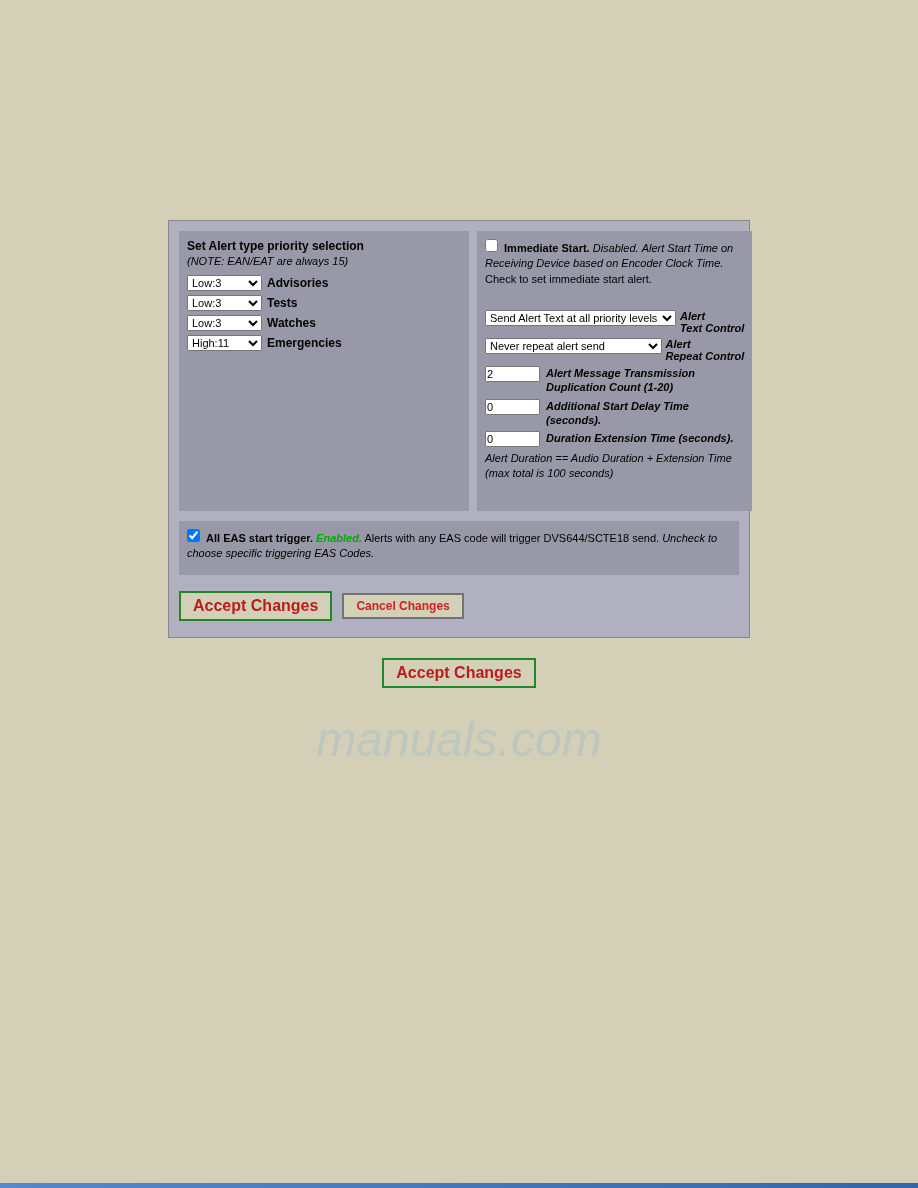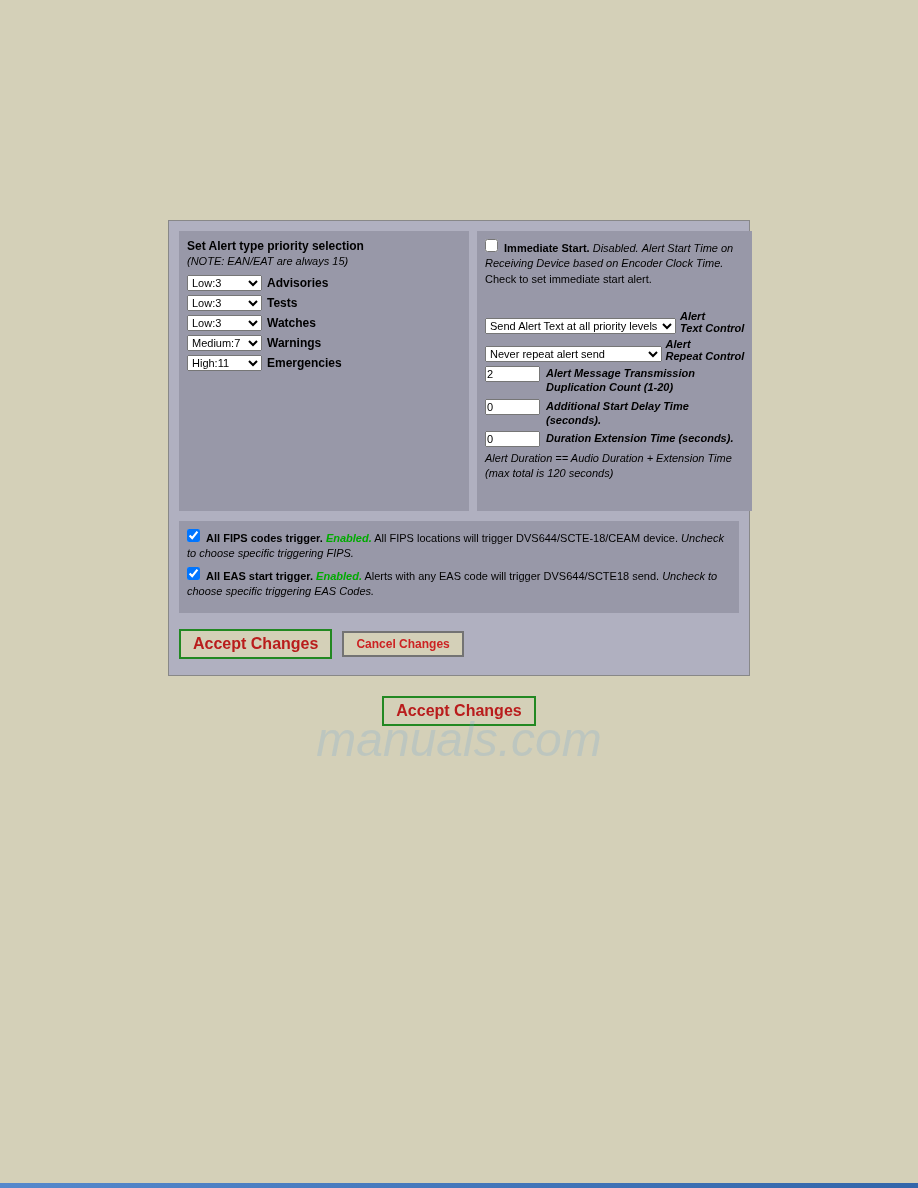--- a/index.html
+++ b/index.html
@@ -93,21 +93,21 @@
     .right-panel .immediate-start b {
       font-weight: bold;
     }
 
     .right-panel .immediate-start i {
       font-style: italic;
     }
 
     .dropdown-row {
       display: flex;
-      align-items: flex-end;
+      align-items: flex-start;
       margin-bottom: 4px;
       gap: 4px;
     }
 
     .dropdown-row select {
       font-size: 11px;
       flex: 1;
     }
 
     .dropdown-row .label-bold {
@@ -265,28 +265,20 @@
         <div class="priority-row">
           <select>
             <option>Low:3</option>
             <option>Low:1</option>
             <option>Medium:7</option>
             <option>High:11</option>
           </select>
           <span>Watches</span>
         </div>
 
-        <div class="priority-row">
-          <select>
-            <option>Low:3</option>
-            <option selected="">Medium:7</option>
-            <option>High:11</option>
-          </select>
-          <span>Warnings</span>
-        </div>
 
         <div class="priority-row">
           <select>
             <option>Low:3</option>
             <option>Medium:7</option>
             <option selected="">High:11</option>
           </select>
           <span>Emergencies</span>
         </div>
       </div>
@@ -328,33 +320,26 @@
           <input type="text" value="0" style="">
           <span class="desc">Additional Start Delay Time (seconds).</span>
         </div>
 
 
         <div class="input-row">
           <input type="text" value="0" style="">
           <span class="desc">Duration Extension Time (seconds).</span>
         </div>
 
-        <div class="info-text">Alert Duration == Audio Duration + Extension Time (max total is 120 seconds)</div>
+        <div class="info-text">Alert Duration == Audio Duration + Extension Time (max total is 100 seconds)</div>
 
       </div>
     </div>
 
     <div class="bottom-section">
-      <div class="fips-row">
-        <input type="checkbox" checked="" style="">
-        <span class="bold-label">All FIPS codes trigger.</span>
-        <span class="enabled-green">Enabled.</span>
-        <span>All FIPS locations will trigger DVS644/SCTE-18/CEAM device.</span>
-        <i>Uncheck to choose specific triggering FIPS.</i>
-      </div>
       <div class="eas-row">
         <input type="checkbox" checked="" style="">
         <span class="bold-label">All EAS start trigger.</span>
         <span class="enabled-green">Enabled.</span>
         <span>Alerts with any EAS code will trigger DVS644/SCTE18 send.</span>
         <i>Uncheck to choose specific triggering EAS Codes.</i>
       </div>
     </div>
 
     <div class="buttons-row">

